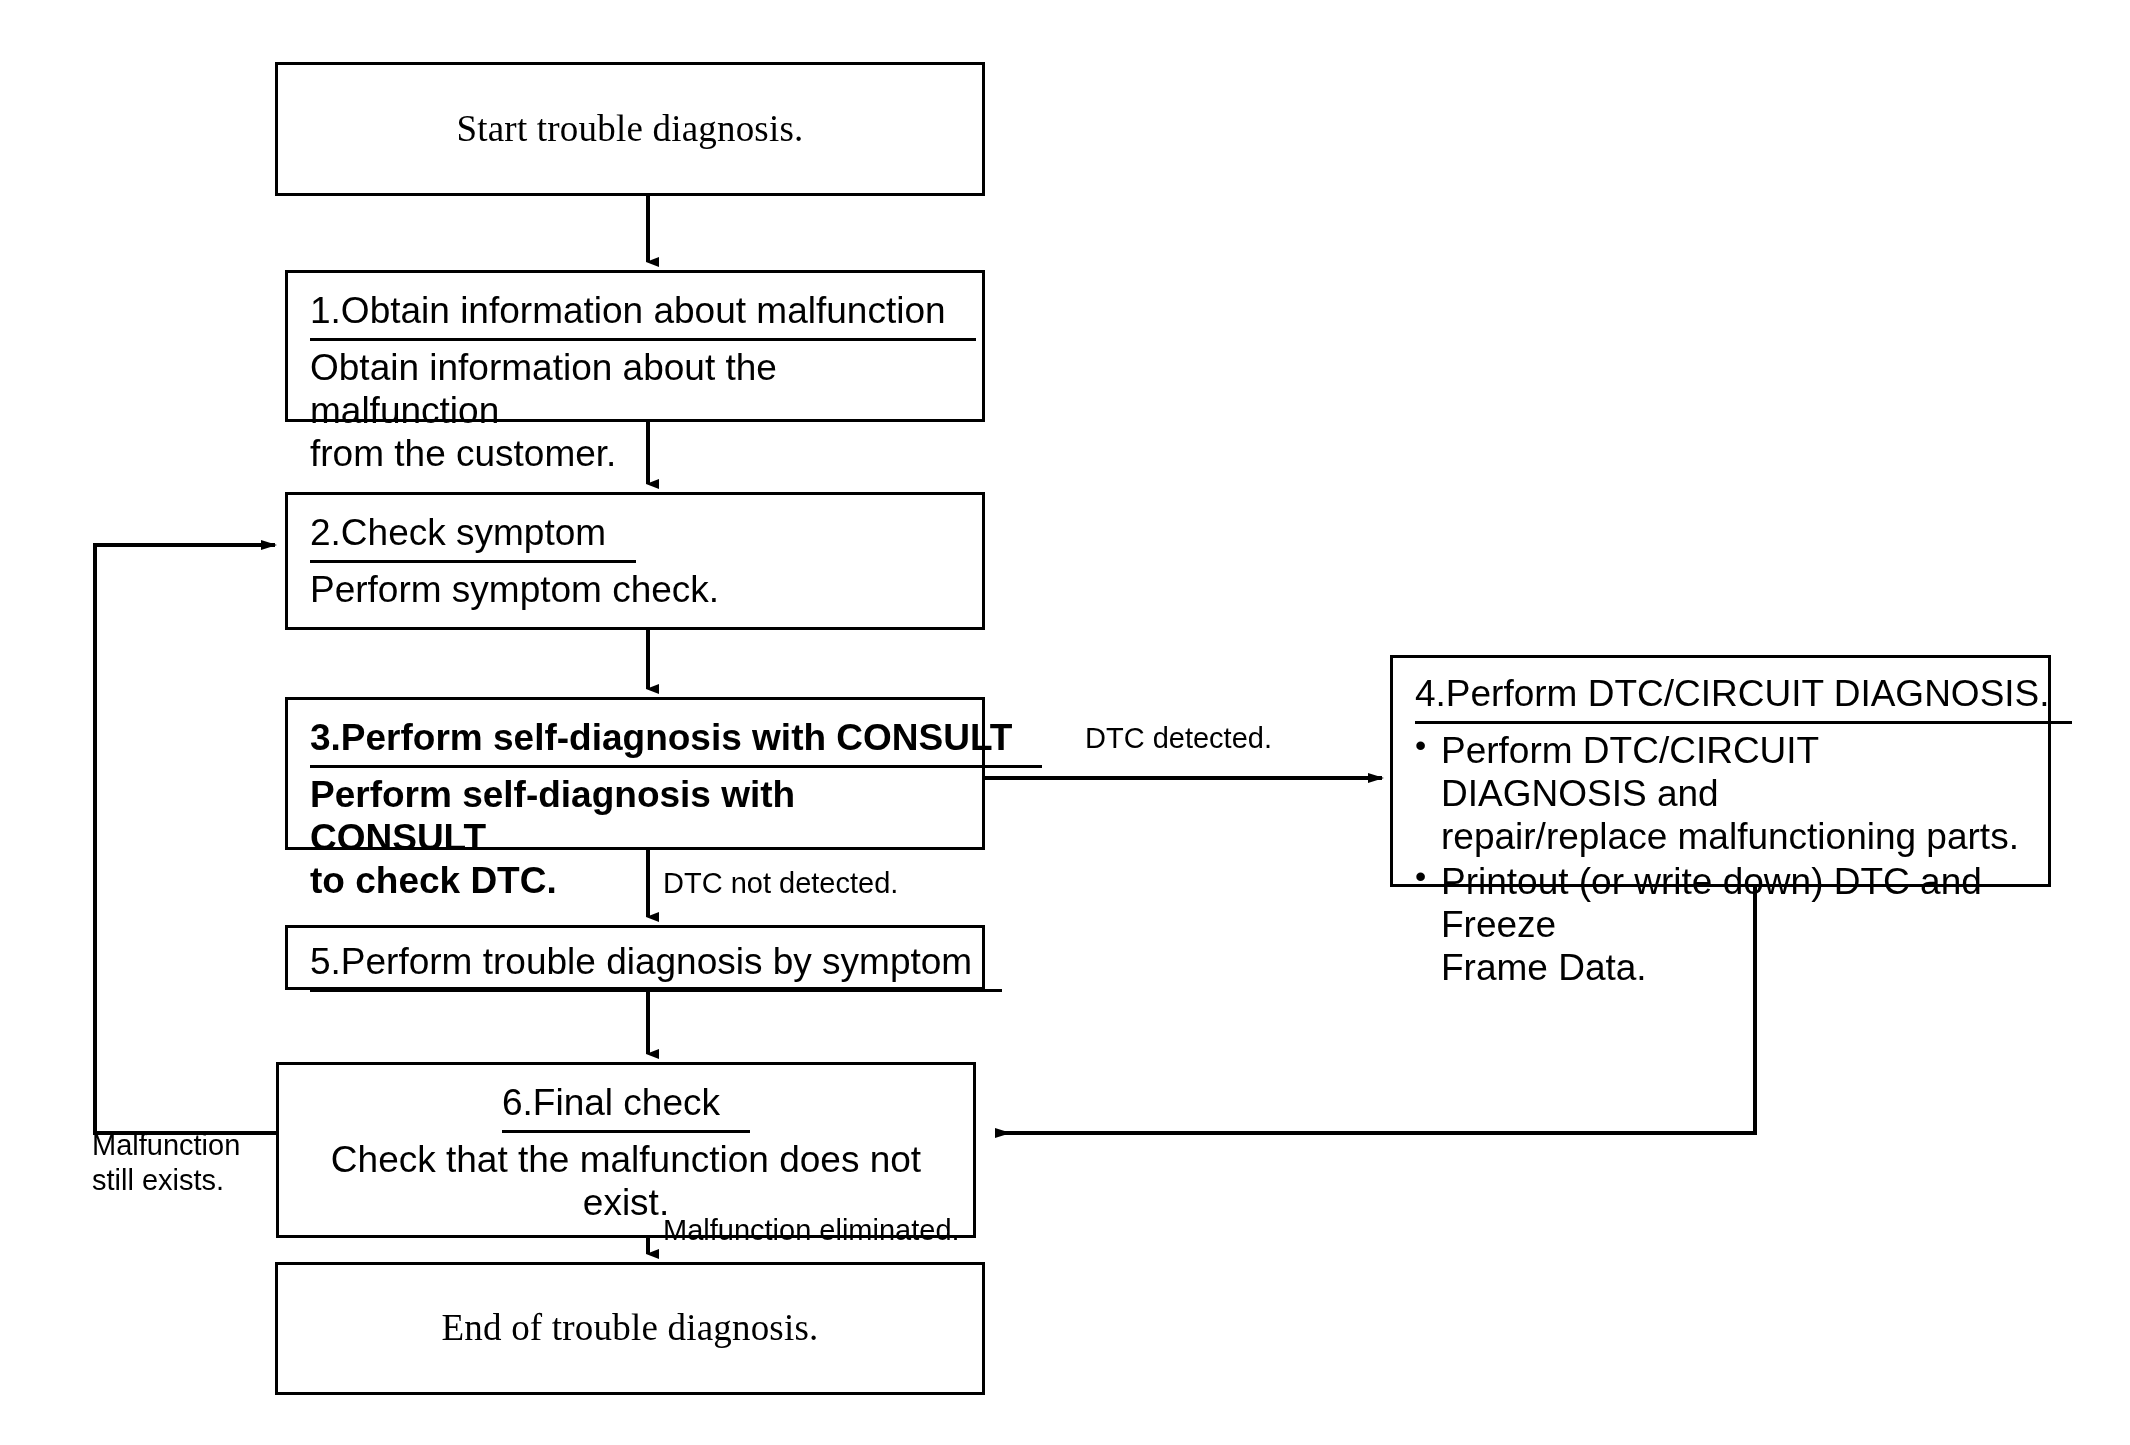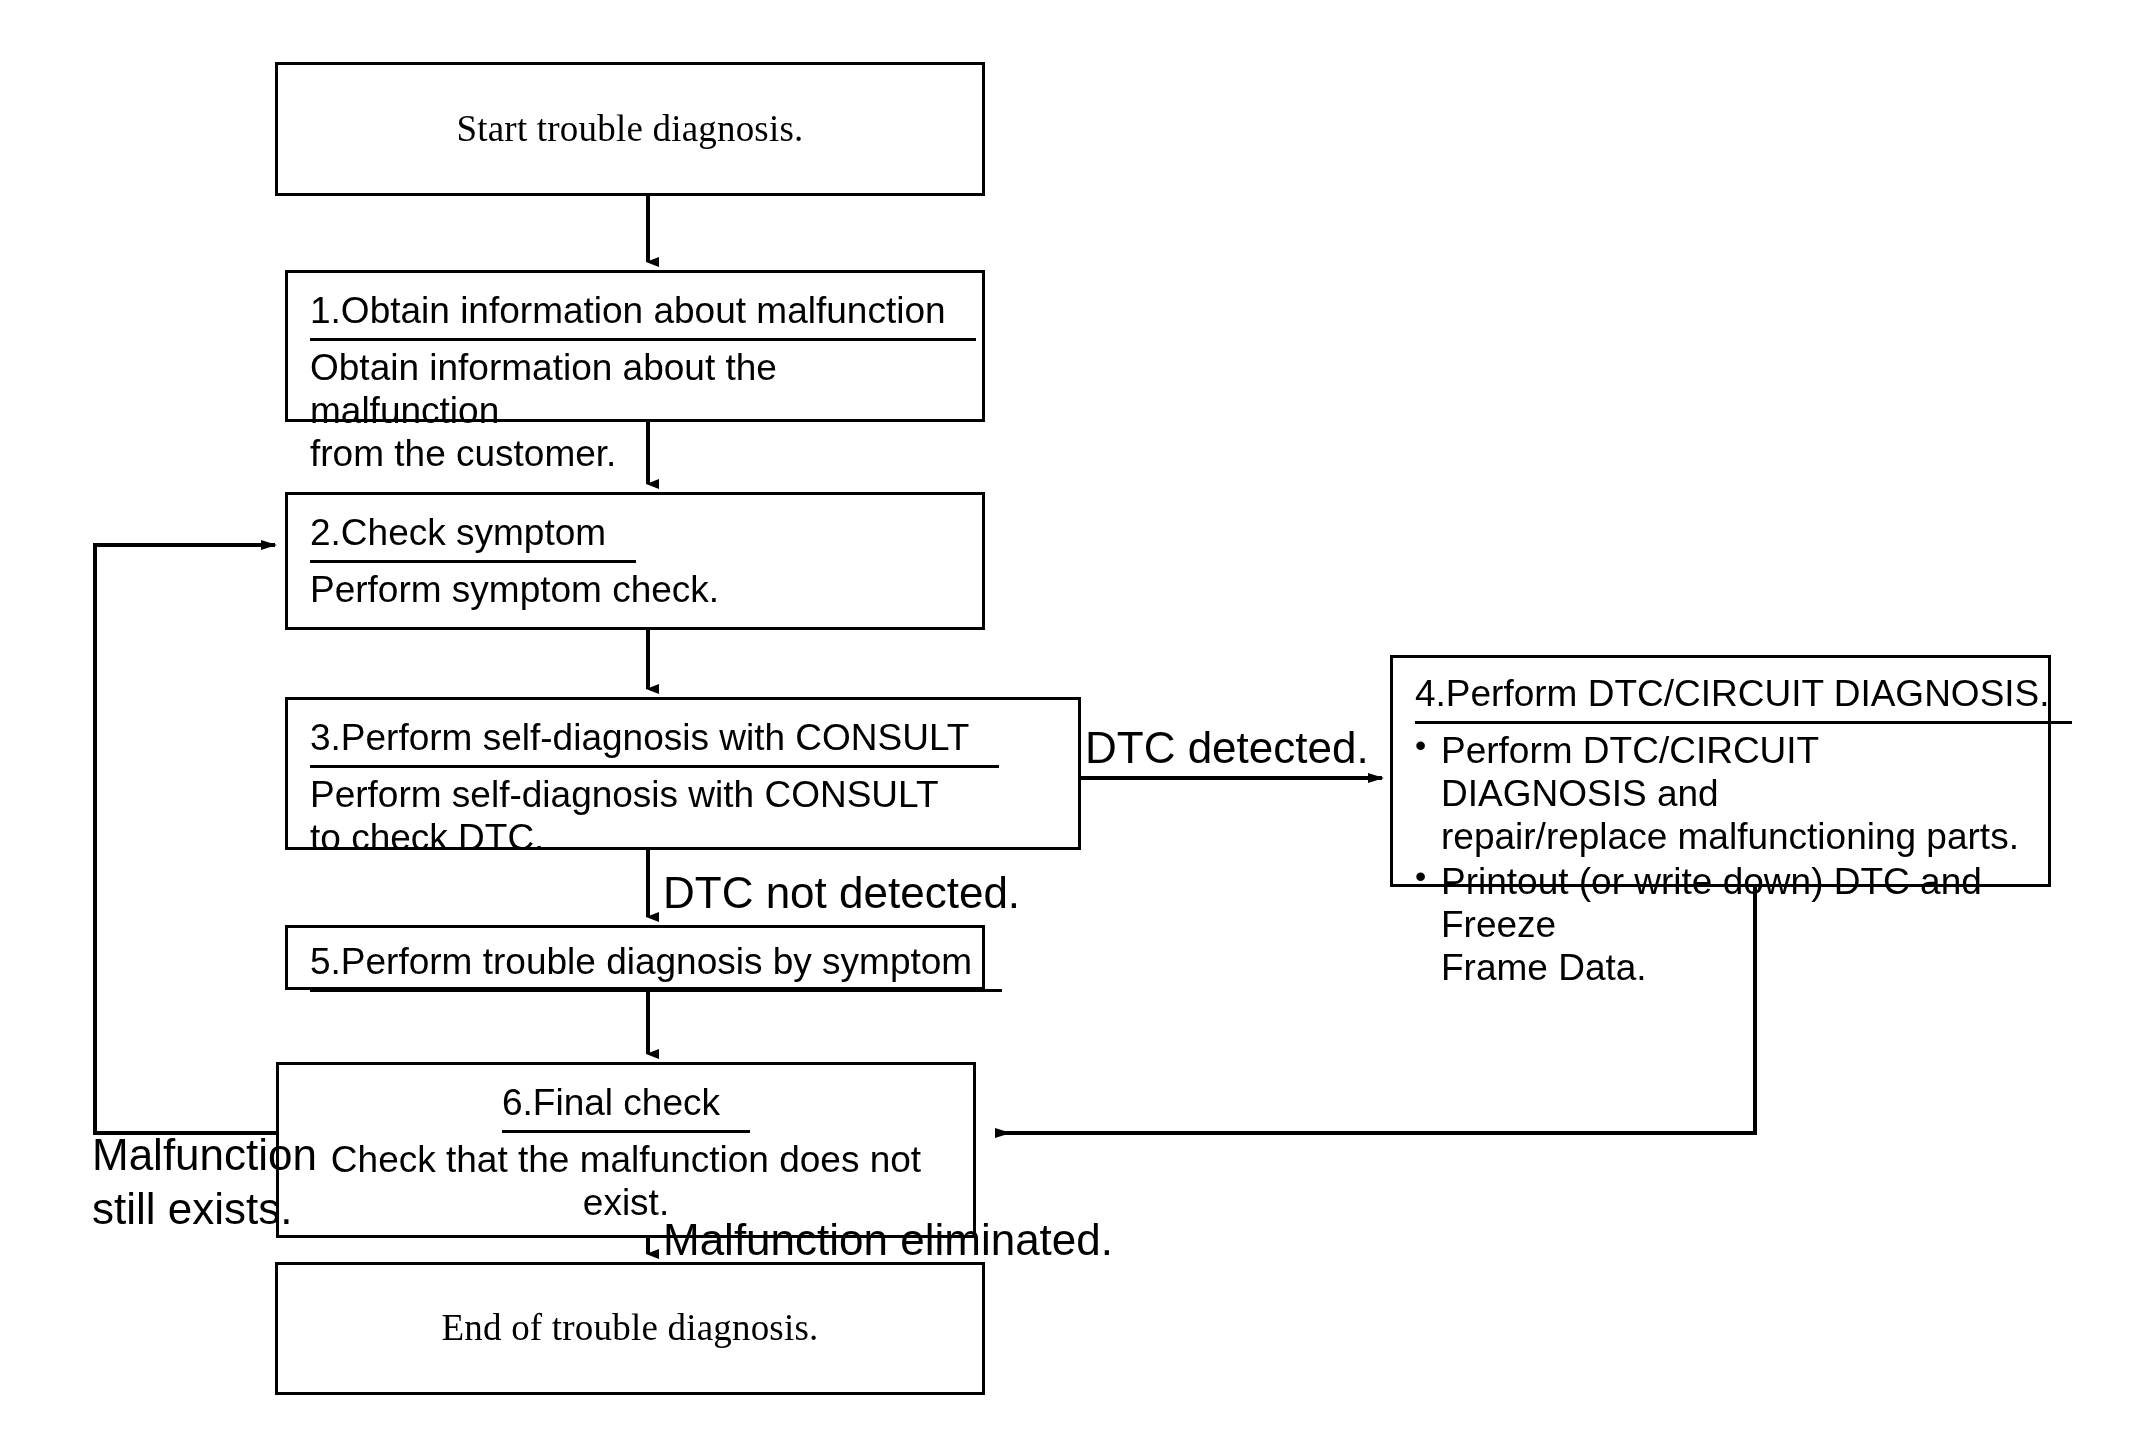--- a/index.html
+++ b/index.html
@@ -83,21 +83,21 @@
     content: "\2022";
     position: absolute;
     left: 0;
     top: -2px;
     font-size: 32px;
     line-height: 1.17;
   }
   
   .edge-label {
     position: absolute;
-    font-size: 44px;
+    font-size: 29px;
     line-height: 1.22;
     white-space: pre-line;
     color: #000000;
   }
 </style>
 </head>
 <body>
 
 <div id="flowchart-root">
 
@@ -144,21 +144,21 @@
     <div class="step-head">1.Obtain information about malfunction</div>
     <div class="step-body">Obtain information about the malfunction
 from the customer.</div>
   </div>
 
   <div class="node node-step" style="left:285px; top:492px; width:700px; height:138px;">
     <div class="step-head">2.Check symptom</div>
     <div class="step-body">Perform symptom check.</div>
   </div>
 
-  <div class="node node-step" style="left:285px; top:697px; width:796px; height:153px;">
+  <div class="node node-step" style="left:285px; top:697px; width:700px; height:153px;font-weight:bold;">
     <div class="step-head">3.Perform self-diagnosis with CONSULT</div>
     <div class="step-body">Perform self-diagnosis with CONSULT
 to check DTC.</div>
   </div>
 
   <div class="node node-step" style="left:1390px; top:655px; width:661px; height:232px; padding-top:12px;">
     <div class="step-head" style="padding-right:22px;">4.Perform DTC/CIRCUIT DIAGNOSIS.</div>
     <ul class="step-body-list">
       <li>Perform DTC/CIRCUIT DIAGNOSIS and
 repair/replace malfunctioning parts.</li>

